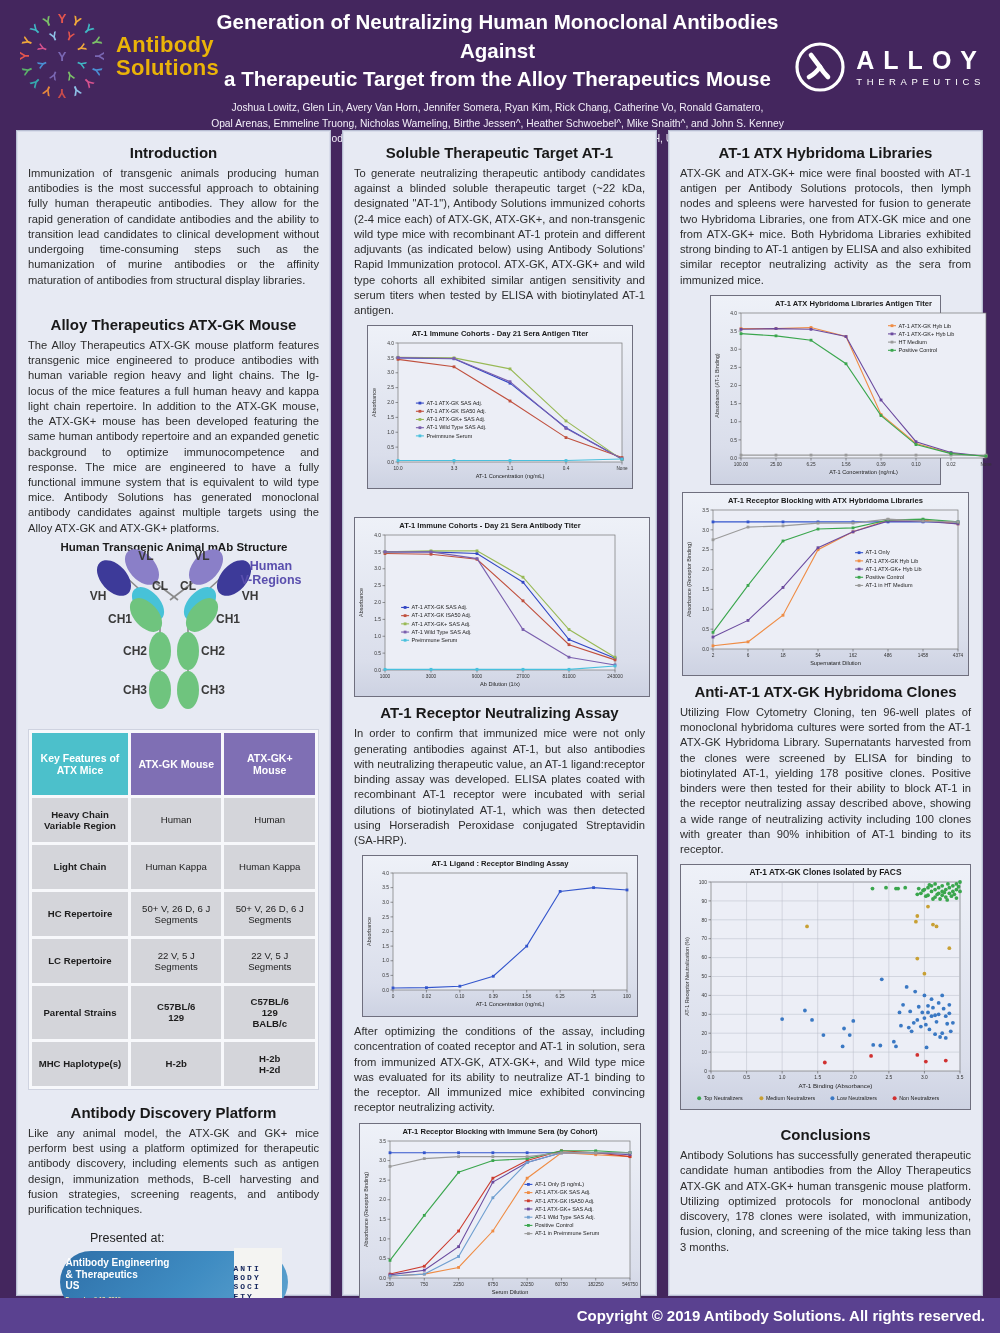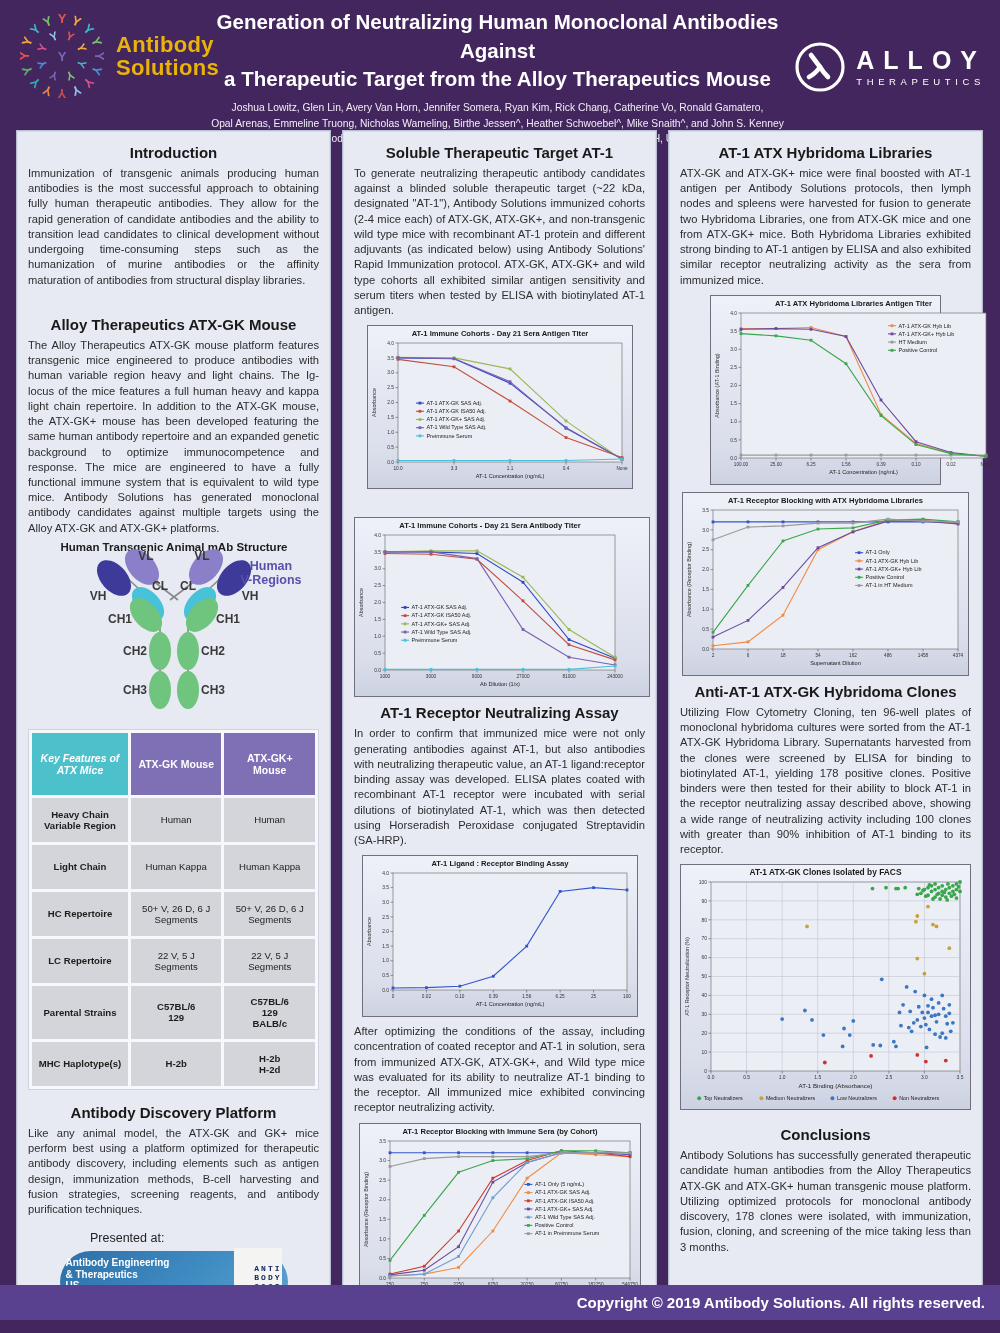--- a/index.html
+++ b/index.html
@@ -24,40 +24,40 @@
   .para { font-size:11.2px; color:#2d2d2d; line-height:1.36; text-align:justify; }
   .pre { white-space:pre-line; }
 
   
   .chart-box { background:linear-gradient(180deg,#eef1f8 0%,#dadeeb 80%,#cdd2e2 100%); border:1px solid #6f6f7e; margin:7px auto 7px; }
 
   
   .ktable { margin-top:9px; background:#f7f8fb; border:1px solid #cfd3e0; display:grid; grid-template-columns:1.06fr 1fr 1fr; gap:3px; padding:3px; }
   .ktable .cell { display:flex; align-items:center; justify-content:center; text-align:center; padding:10px 5px; }
   .ktable .h { color:#fff; font-weight:bold; font-size:10.5px; min-height:62px; }
-  .ktable .h1 { background:#4cc0cb;font-style:italic; }
+  .ktable .h1 { background:#4cc0cb; }
   .ktable .h2 { background:#7f6fb4; }
   .ktable .b { background:#d4d5da; font-size:9.6px; color:#1d1d1d; min-height:44px; }
   .ktable .f { font-weight:bold; }
 
   
   .diagram-wrap { margin:2px auto 0; width:295px; }
 
   
   .presented { font-size:12.5px; color:#222; margin:14px 0 6px 62px; }
   .banner { width:228px; height:62px; margin:0 auto; background:linear-gradient(135deg,#2e6fa8,#3f8cc2 55%,#5fa3cf); display:flex; align-items:center; padding:5px 6px; gap:6px;border-radius:31px; }
   .banner-left { flex:1; color:#fff; }
   .banner-title { font-weight:bold; font-size:10px; line-height:1.15; white-space:pre-line; }
   .banner-date { font-size:5.6px; font-weight:bold; color:#ffe9a8; margin-top:4px; }
   .banner-venue { font-size:5.2px; color:#eaf2fb; }
-  .society { width:48px; height:68px; background:#f4f4f2; display:flex; flex-direction:column; align-items:flex-end; justify-content:center; }
+  .society { width:48px; height:68px; background:#f4f4f2; display:flex; flex-direction:column; align-items:flex-start; justify-content:center; }
   .society div { font-family:"Liberation Mono",monospace; font-size:8px; font-weight:bold; letter-spacing:2px; color:#15265c; line-height:1.15; }
 
   
-  .footer { position:absolute; left:0; bottom:13px; width:1000px; height:35px; background:#5a4190; color:#fff; font-weight:bold; font-size:15px; text-align:right; line-height:35px; padding-right:15px; }
+  .footer { position:absolute; left:0; bottom:0; width:1000px; height:35px; background:#5a4190; color:#fff; font-weight:bold; font-size:15px; text-align:right; line-height:35px; padding-right:15px; }
 </style>
 </head>
 <body>
 
 <div class="header">
   <div class="brand">
     <svg width="92" height="92" viewBox="0 0 92 92" id="ab-logo">
         <text x="0" y="0" font-size="13" font-weight="bold" text-anchor="middle" fill="#e4554e" transform="translate(46,13) rotate(0)">Y</text>
         <text x="0" y="0" font-size="13" font-weight="bold" text-anchor="middle" fill="#f2a93b" transform="translate(58.628553268047966,15.511975427127538) rotate(22.5)">Y</text>
         <text x="0" y="0" font-size="13" font-weight="bold" text-anchor="middle" fill="#40b7c4" transform="translate(69.33452377915606,22.66547622084393) rotate(45)">Y</text>

